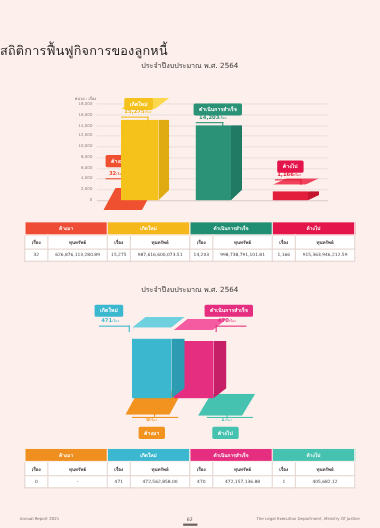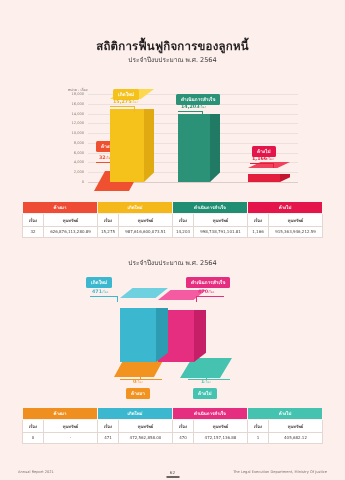--- a/index.html
+++ b/index.html
@@ -6,22 +6,22 @@
   html, body {
     width: 345px; height: 480px;
     background: #fdf0ec;
     font-family: "DejaVu Sans", "Liberation Sans", sans-serif;
     overflow: hidden;
   }
   .page { position: relative; width: 345px; height: 480px; background: #fdf0ec; }
 
   
   .sec-title {
-    text-align: center; color: #231f20;
-    font-size: 11.5px; font-weight: bold; letter-spacing: .2px;
+    text-align: left; color: #231f20;
+    font-size: 11.5px; font-weight: normal; letter-spacing: .2px;
   }
   .sec-sub {
     text-align: center; color: #3a3536;
     font-size: 6.5px; margin-top: 2px;
   }
 
   
   .chart { position: relative; }
   .unit-label { position: absolute; font-size: 3.6px; color: #6e6663; }
   .ytick {

